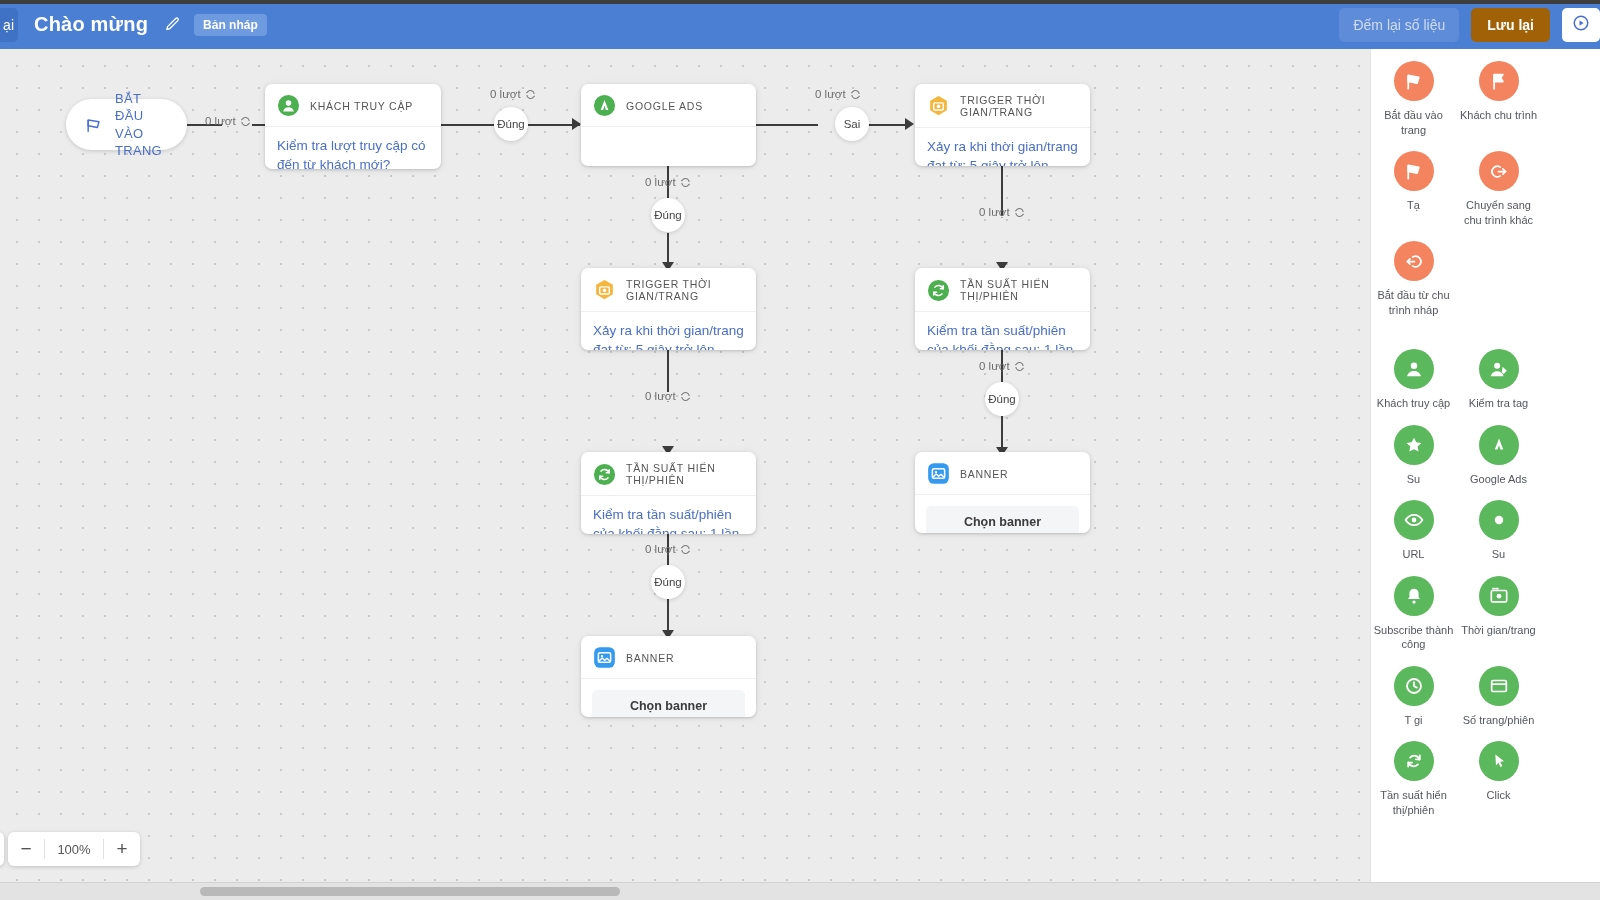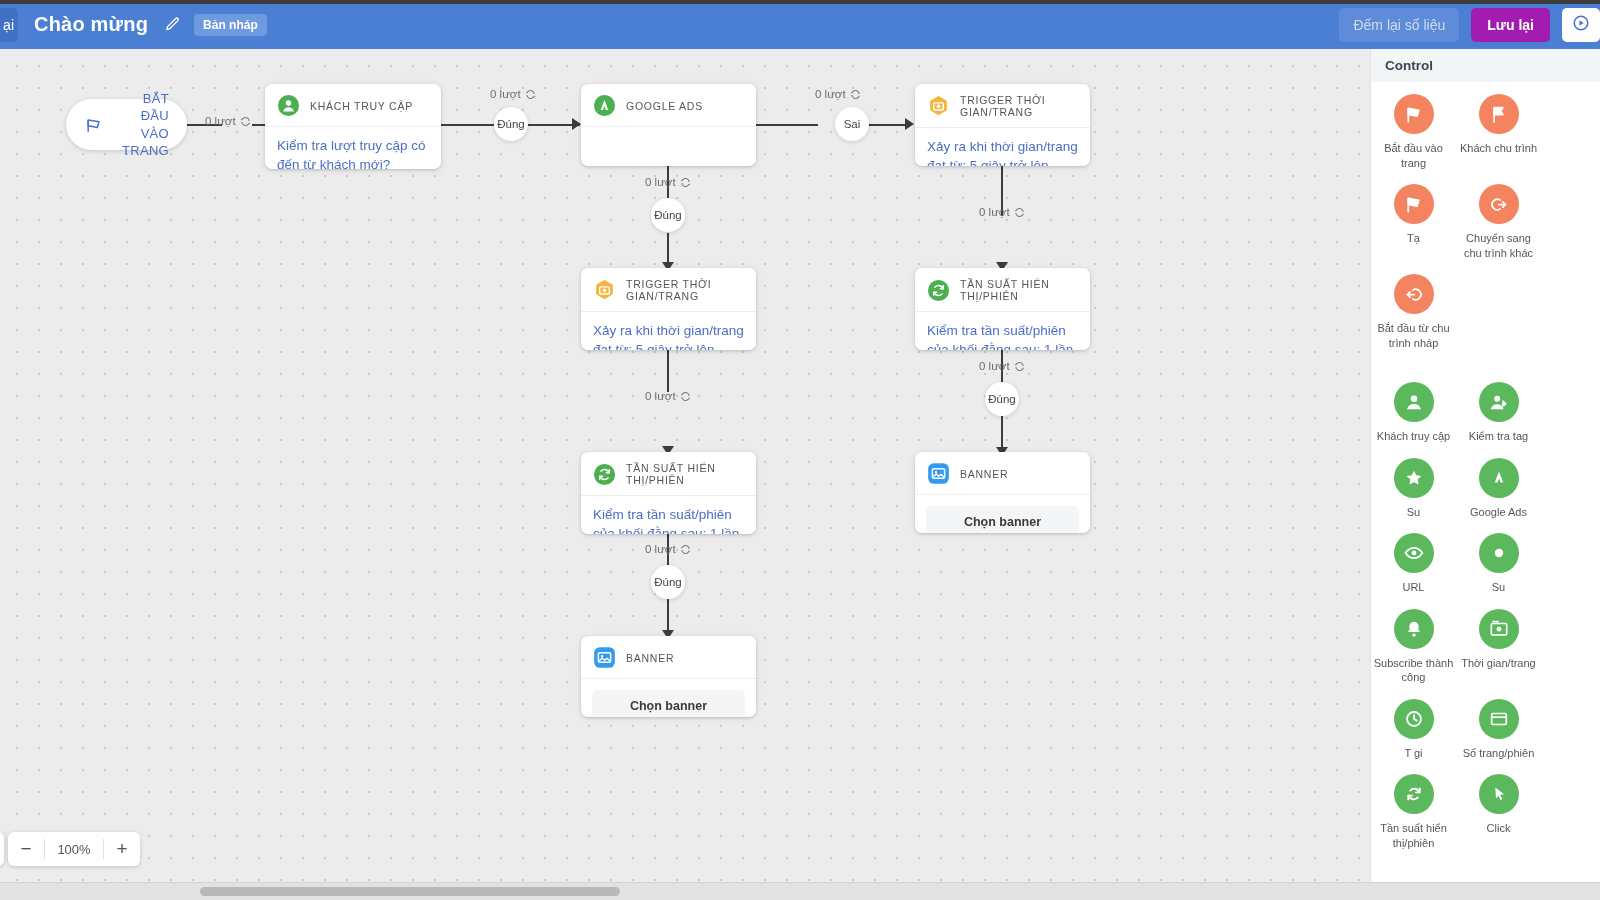--- a/index.html
+++ b/index.html
@@ -25,21 +25,21 @@
   .pencil-btn{margin-left:14px;width:20px;height:20px;cursor:pointer;display:flex;align-items:center;justify-content:center;}
   .draft-badge{
     margin-left:12px;background:#6e9ae0;color:#fff;font-size:12px;font-weight:bold;
     padding:4px 9px;border-radius:4px;
   }
   .top-right{margin-left:auto;display:flex;align-items:center;padding-right:0;}
   .btn-recount{
     background:#5e8cd8;color:#cfdcf2;font-size:14px;padding:9px 14px;border-radius:5px;cursor:pointer;
   }
   .btn-save{
-    background:#a21caf;color:#fff;font-size:14px;font-weight:bold;padding:9px 16px;border-radius:5px;
+    background:#a16207;color:#fff;font-size:14px;font-weight:bold;padding:9px 16px;border-radius:5px;
     margin-left:12px;cursor:pointer;
   }
   .btn-play{
     background:#fff;border-radius:5px;margin-left:12px;height:34px;display:flex;align-items:center;
     padding:0 10px;cursor:pointer;box-sizing:border-box;
   }
   
   #canvas{
     position:absolute;left:0;top:49px;width:1370px;height:833px;
     background-color:#ececec;
@@ -80,21 +80,21 @@
   .node-btn{
     margin:11px 11px 13px 11px;background:#f4f5f7;border-radius:5px;text-align:center;
     padding:9px 0;font-size:12.5px;font-weight:bold;color:#3b3b3b;cursor:pointer;
   }
   
   .start-node{
     position:absolute;background:#fff;border-radius:32px;box-shadow:0 1px 4px rgba(0,0,0,.17);
     display:flex;align-items:center;padding:0 18px;box-sizing:border-box;
   }
   .start-node .sico{margin-right:11px;display:flex;align-items:center;}
-  .start-node .stxt{font-size:13px;color:#4a6fc4;line-height:1.32;letter-spacing:.3px;text-align:right;}
+  .start-node .stxt{font-size:13px;color:#4a6fc4;line-height:1.32;letter-spacing:.3px;}
   
   .edge{position:absolute;background:#3c3c3c;}
   .edge.h{height:2px;}
   .edge.v{width:2px;}
   .arrow-r{position:absolute;width:0;height:0;border-left:9px solid #3c3c3c;
     border-top:6px solid transparent;border-bottom:6px solid transparent;}
   .arrow-d{position:absolute;width:0;height:0;border-top:9px solid #3c3c3c;
     border-left:6px solid transparent;border-right:6px solid transparent;}
   .pill{
     position:absolute;background:#fff;border-radius:50%;width:34px;height:34px;
@@ -383,21 +383,20 @@
     <div class="zb">−</div>
     <div class="sep"></div>
     <div class="zv">100%</div>
     <div class="sep"></div>
     <div class="zb">+</div>
   </div>
 </div>
 
 <div id="panel">
 
-  <div class="sec-head">Control</div>
   <div class="grid">
     <div class="cell">
       <span class="bubble">
         <span class="circ" style="background:#f4845f;">
           <svg width="21" height="21" viewBox="0 0 24 24" fill="none" stroke="#fff" stroke-width="2" stroke-linejoin="round">
               <path d="M6 21V5"></path>
               <path d="M6 5l12 2.3-2 6.6L6 12z" fill="#fff"></path>
             </svg>
         </span>
         </span>

